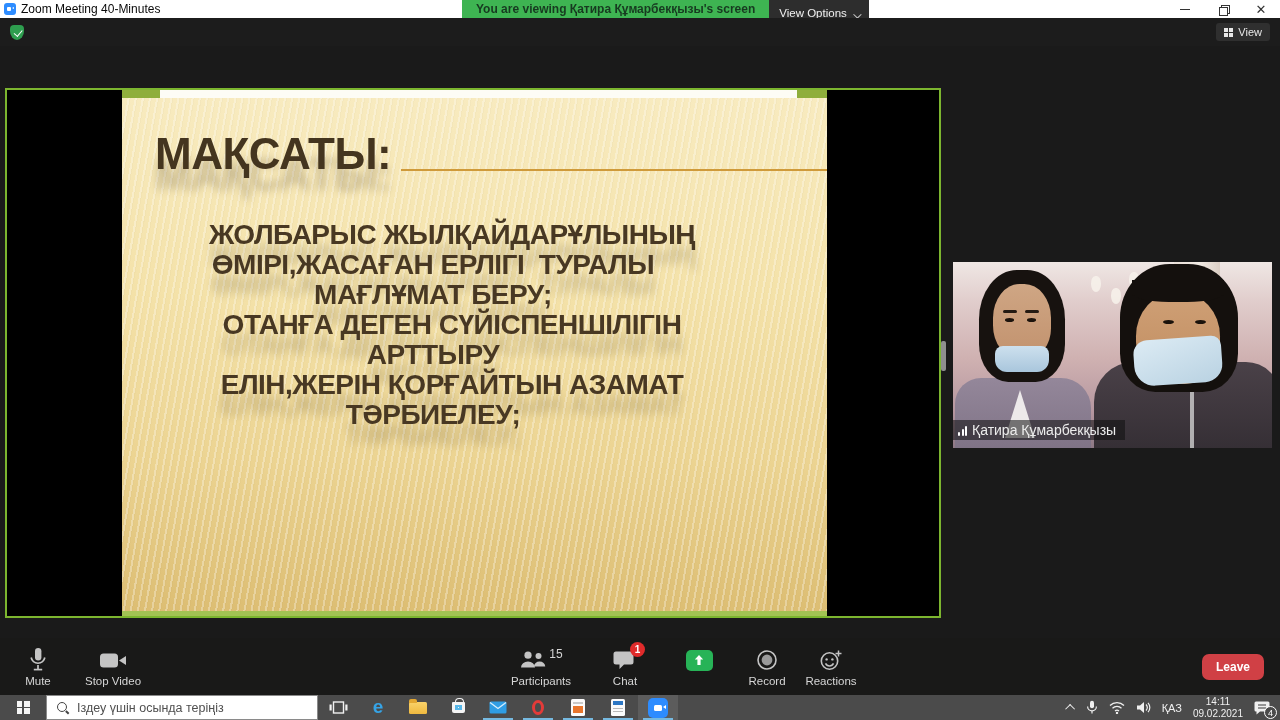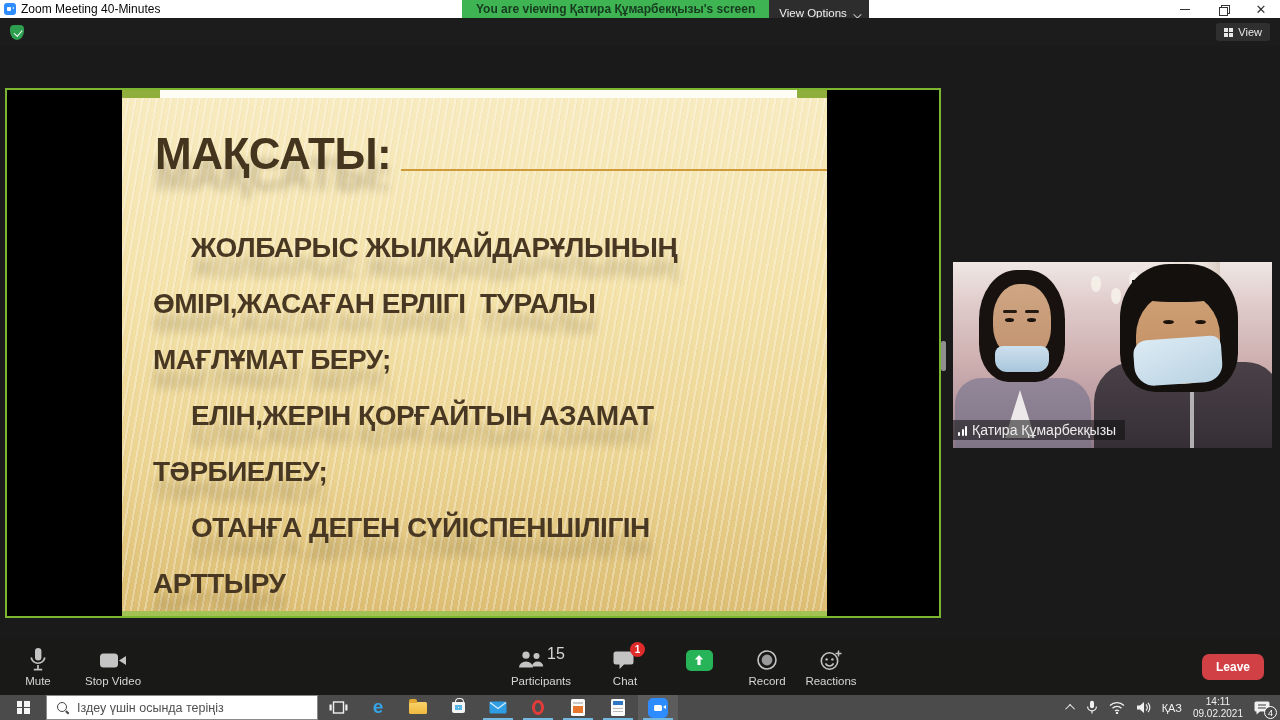--- a/index.html
+++ b/index.html
@@ -45,23 +45,23 @@
   .slide-band { position:absolute; left:0; top:0; width:100%; height:8px; display:flex; }
   .band-green-l { width:38px; background:#8fae3c; }
   .band-white { flex:1; background:#fdfcf5; }
   .band-green-r { width:30px; background:#8fae3c; }
   .slide-bottom-strip { position:absolute; left:0; bottom:0; width:100%; height:5px; background:#a2c253; }
   .slide-title-row { position:absolute; left:33px; right:0; top:40px; display:flex; align-items:flex-end; }
   .slide-title { font-size:44px; font-weight:bold; letter-spacing:-0.5px; color:#44351f;
                  text-shadow:0 21px 9px rgba(68,53,31,0.28); line-height:1.1; }
   .slide-rule { flex:1; height:2px; background:#cf9a3a; margin:0 0 7px 10px; }
   .slide-body { position:absolute; left:31px; top:130px; width:560px; }
-  .slide-body p { font-size:28px; font-weight:bold; letter-spacing:-0.5px; line-height:56px; color:#483823;
+  .slide-body p { font-size:28px; font-weight:bold; letter-spacing:-0.5px; line-height:30px; color:#483823;
                   text-indent:38px; white-space:pre-wrap;
-                  text-shadow:0 20px 8px rgba(68,53,31,0.24); }
+                  text-shadow:0 20px 8px rgba(68,53,31,0.24);text-align:center; }
 
   
   .panel-handle { position:absolute; left:941px; top:295px; width:5px; height:30px; background:#8f8f8f; border-radius:2px; cursor:pointer; }
   .video-thumb { position:absolute; left:953px; top:216px; width:319px; height:186px; background:#0c0c0c; overflow:hidden; }
   .photo { position:absolute; inset:0;
            background:linear-gradient(180deg,#efe7e4 0%, #e0cccb 22%, #cfb1b1 52%, #b697a0 80%, #8d7885 100%); }
   .door { position:absolute; right:52px; top:0; width:46px; height:120px; background:linear-gradient(90deg,#e9ded6,#f2ece4 55%,#d8cabf); opacity:.85; }
   .lamp { position:absolute; width:10px; height:16px; background:#f6f1ea; border-radius:45% 45% 50% 50%; opacity:.9; }
   .desk { position:absolute; left:148px; bottom:6px; width:46px; height:26px; background:#9a5a2a; border-radius:2px; }
   
@@ -84,21 +84,21 @@
   .name-tag .nm { color:#ececec; font-size:14px; white-space:nowrap; }
   .audio-bars { display:flex; align-items:flex-end; gap:1.5px; height:11px; }
   .audio-bars i { width:2px; background:#fff; border-radius:1px; }
 
   
   .zoombar { position:absolute; left:0; top:638px; width:1280px; height:57px; background:#191918; }
   .ctl { position:absolute; display:flex; flex-direction:column; align-items:center; cursor:pointer; }
   .ctl .ico-row { height:28px; display:flex; align-items:center; }
   .ctl .lbl { font-size:11.5px; color:#d6d6d6; margin-top:1px; white-space:nowrap; }
   .badge { position:absolute; min-width:15px; height:15px; border-radius:8px; background:#e02b2b; color:#fff; font-size:10px; font-weight:bold; display:flex; align-items:center; justify-content:center; padding:0 3px; }
-  .p-count { color:#d6d6d6; font-size:16px; margin-left:3px; transform:translateY(-6px); }
+  .p-count { color:#d6d6d6; font-size:12px; margin-left:3px; transform:translateY(-6px); }
   .share-box { width:27px; height:21px; background:#27b357; border-radius:5px; display:flex; align-items:center; justify-content:center; }
   .lbl-green { color:#35b85c !important; }
   .leave-btn { position:absolute; right:16px; top:16px; background:#d04045; color:#fff; font-size:12px; font-weight:bold; padding:6px 14px; border-radius:7px; cursor:pointer; }
 
   
   .taskbar { position:absolute; left:0; top:695px; width:1280px; height:25px; background:#4b4b4b; display:flex; align-items:stretch; }
   .tb-btn { width:46px; display:flex; align-items:center; justify-content:center; cursor:pointer; position:relative; }
   .win-logo { width:13px; height:13px; display:grid; grid-template-columns:1fr 1fr; gap:1.2px; }
   .win-logo span { background:#f5f5f5; }
   .search-box { width:272px; background:#fff; border:1px solid #8a8a8a; display:flex; align-items:center; gap:8px; padding:0 10px; }
@@ -186,22 +186,22 @@
           <span class="band-green-l"></span>
           <span class="band-white"></span>
           <span class="band-green-r"></span>
         </div>
         <div class="slide-title-row">
           <span class="slide-title">МАҚСАТЫ:</span>
           <span class="slide-rule"></span>
         </div>
         <div class="slide-body">
           <p>ЖОЛБАРЫС ЖЫЛҚАЙДАРҰЛЫНЫҢ ӨМІРІ,ЖАСАҒАН ЕРЛІГІ  ТУРАЛЫ МАҒЛҰМАТ БЕРУ;</p>
+          <p>ОТАНҒА ДЕГЕН СҮЙІСПЕНШІЛІГІН АРТТЫРУ</p>
           <p>ЕЛІН,ЖЕРІН ҚОРҒАЙТЫН АЗАМАТ ТӘРБИЕЛЕУ;</p>
-          <p>ОТАНҒА ДЕГЕН СҮЙІСПЕНШІЛІГІН АРТТЫРУ</p>
         </div>
         <div class="slide-bottom-strip"></div>
       </div>
     </div>
 
     <div class="panel-handle"></div>
 
     <div class="video-thumb">
       <div class="photo">
         <div class="door"></div>

